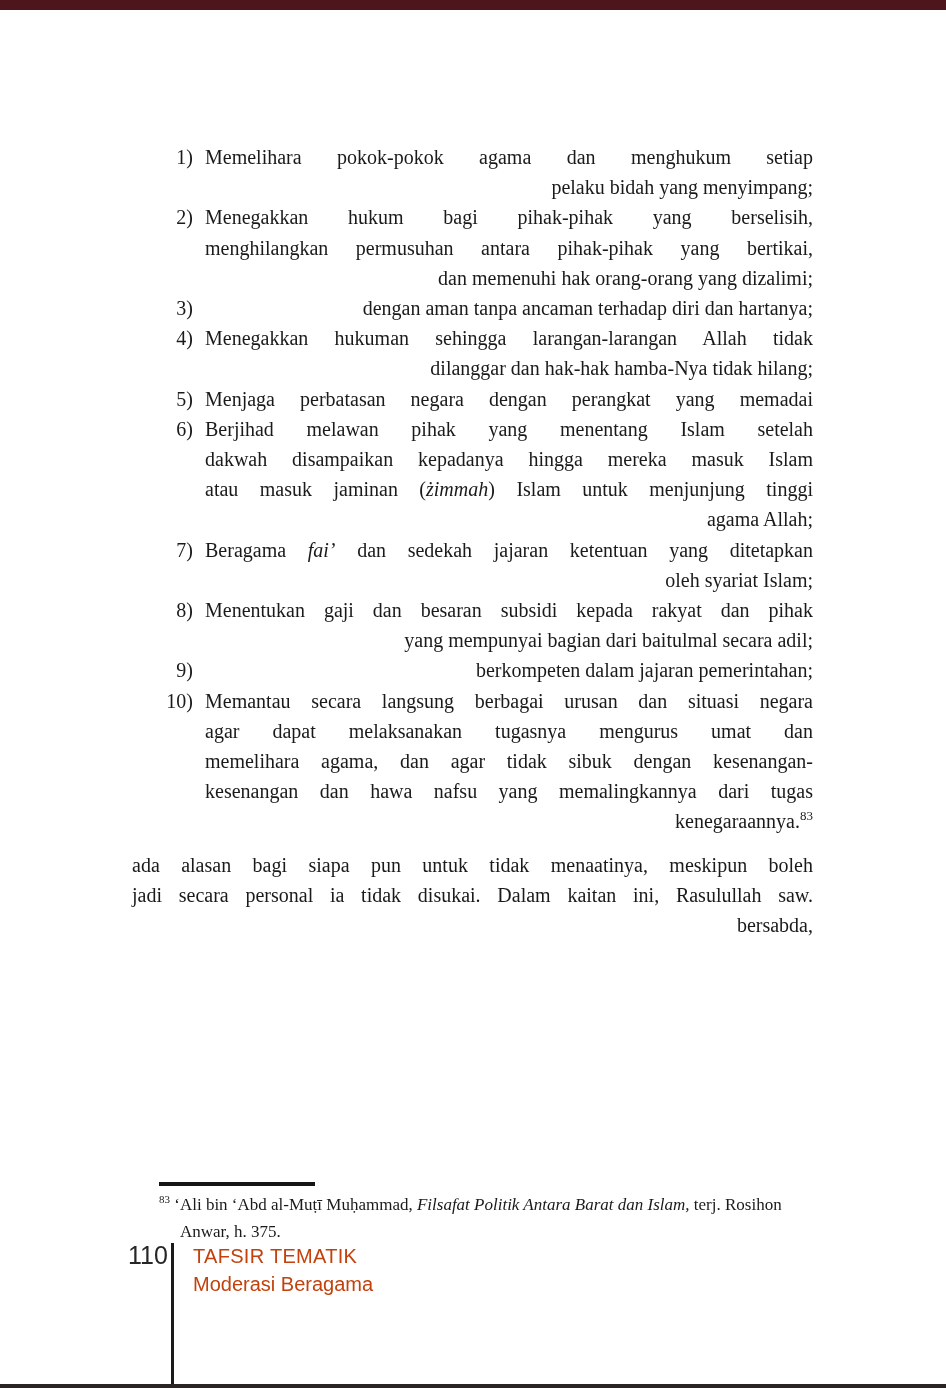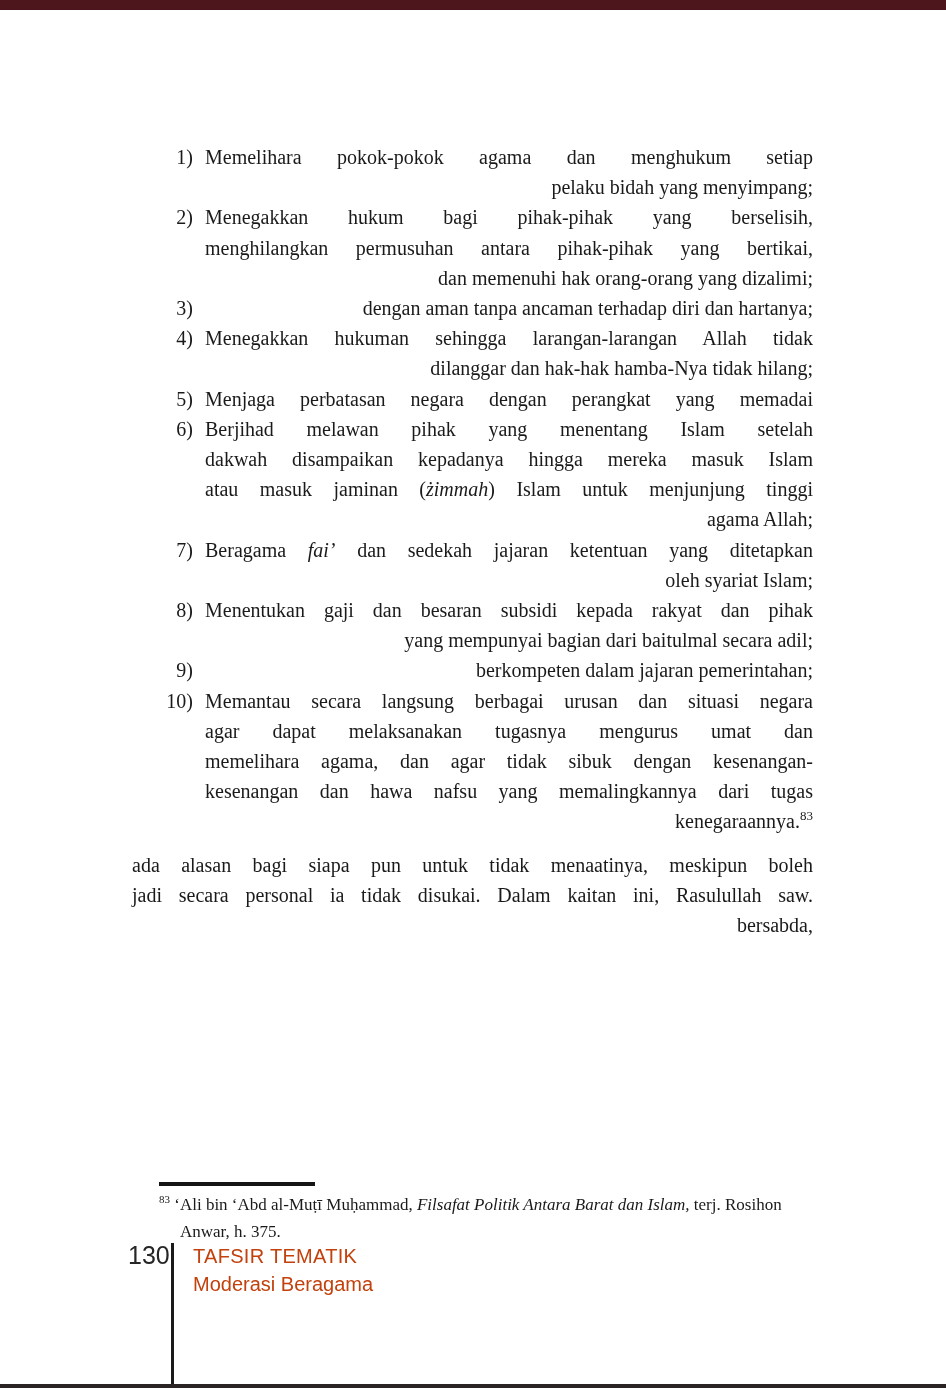--- a/index.html
+++ b/index.html
@@ -178,21 +178,21 @@
 
   <div class="footnote">
     <div class="fn-rule"></div>
     <div id="fn-text">
         <div class="fn-line"><sup>83</sup><span> ‘Ali bin ‘Abd al-Muṭī Muḥammad, </span><span class="it">Filsafat Politik Antara Barat dan Islam,</span><span> terj. Rosihon</span></div>
         <div class="fn-line cont"><span>Anwar, h. 375.</span></div>
       </div>
   </div>
 
   <div class="footer">
-    <div class="page-num">130</div>
+    <div class="page-num">110</div>
     <div class="footer-line" style="background: rgb(26, 26, 26);"></div>
     <div class="footer-titles">
       <div class="book-title">TAFSIR TEMATIK</div>
       <div class="book-subtitle">Moderasi Beragama</div>
     </div>
   </div>
 
   <div class="bottom-bar" style="background: rgb(43, 36, 37);"></div>
 </div>
 

